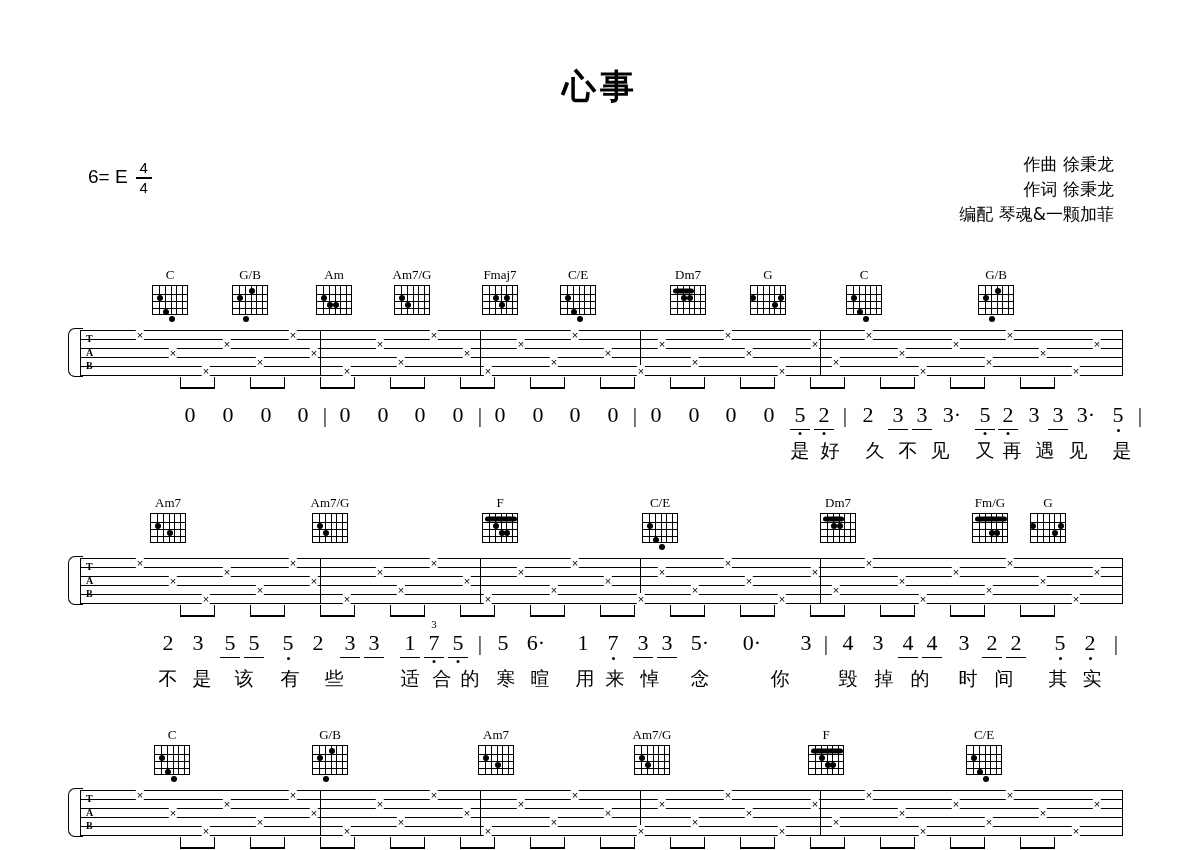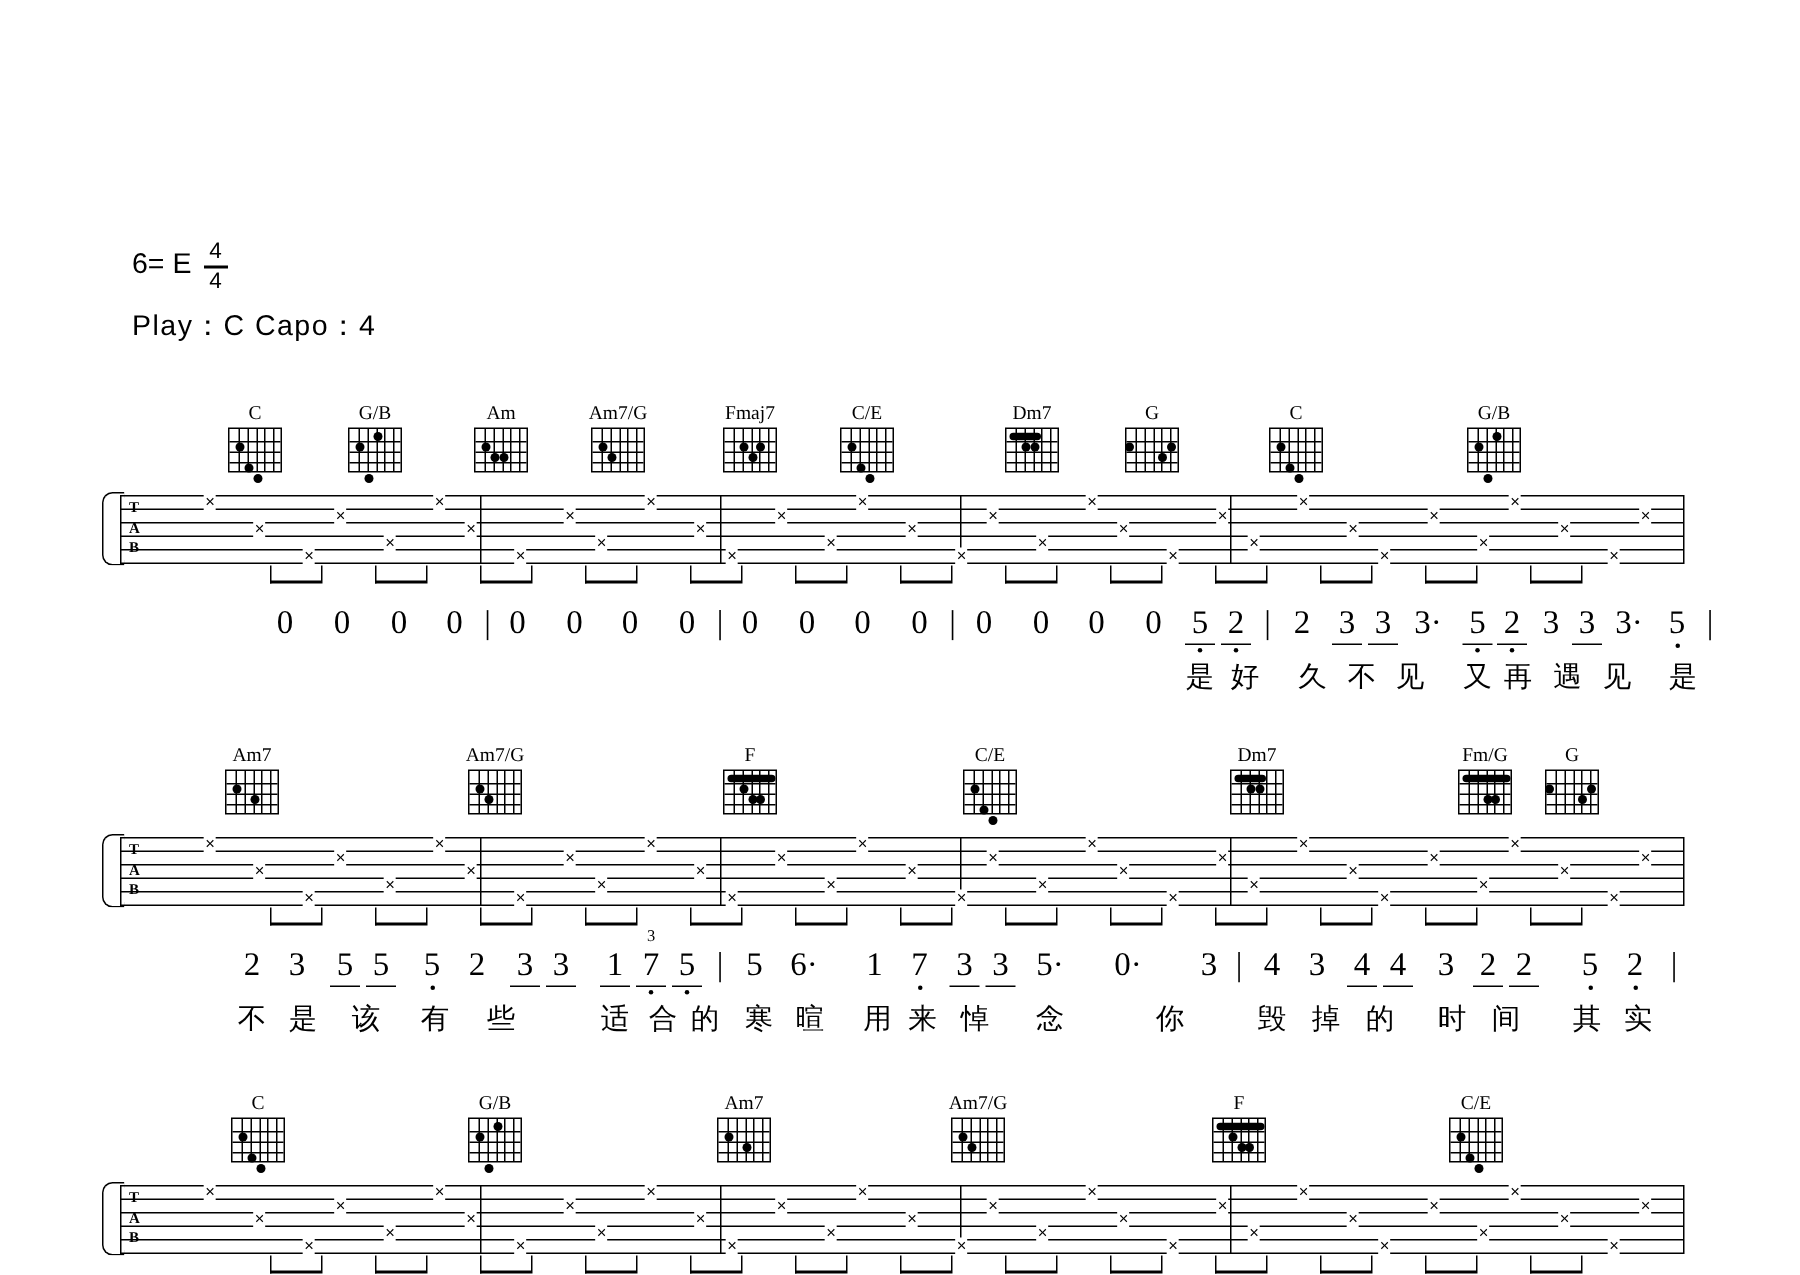--- a/index.html
+++ b/index.html
@@ -80,32 +80,37 @@
   .lyric{position:absolute;font-size:19px;transform:translateX(-50%);
     font-family:"DejaVu Sans","Liberation Sans",sans-serif;white-space:nowrap;}
   .barline-txt{position:absolute;font-size:22px;transform:translateX(-50%);font-family:"Liberation Serif",serif;}
   .trip{position:absolute;font-size:11px;transform:translateX(-50%);font-family:"Liberation Serif",serif;}
 </style>
 </head>
 <body>
 
 <div class="sheet">
 
+  <div class="title">心事</div>
 
   <div class="key-line">
     <span>6= E</span>
     <span class="frac">
       <span class="num">4</span>
       <span class="bar"></span>
       <span class="den">4</span>
     </span>
   </div>
 
-  <div class="play-line">Play：C    Capo：4</div>
-
+
+  <div class="credits">
+    <div>作曲 徐秉龙</div>
+    <div>作词 徐秉龙</div>
+    <div>编配 琴魂&amp;一颗加菲</div>
+  </div>
 
   <div id="render-root"></div>
 <div class="system" style="top: 330px;">
       <div class="chord" style="left: 67px; top: -62px;">
         <div class="cname">C</div>
         <div class="grid">
           <div class="v" style="left: 6.16667px;"></div>
           <div class="v" style="left: 11.8333px;"></div>
           <div class="v" style="left: 17.5px;"></div>
           <div class="v" style="left: 23.1667px;"></div>

